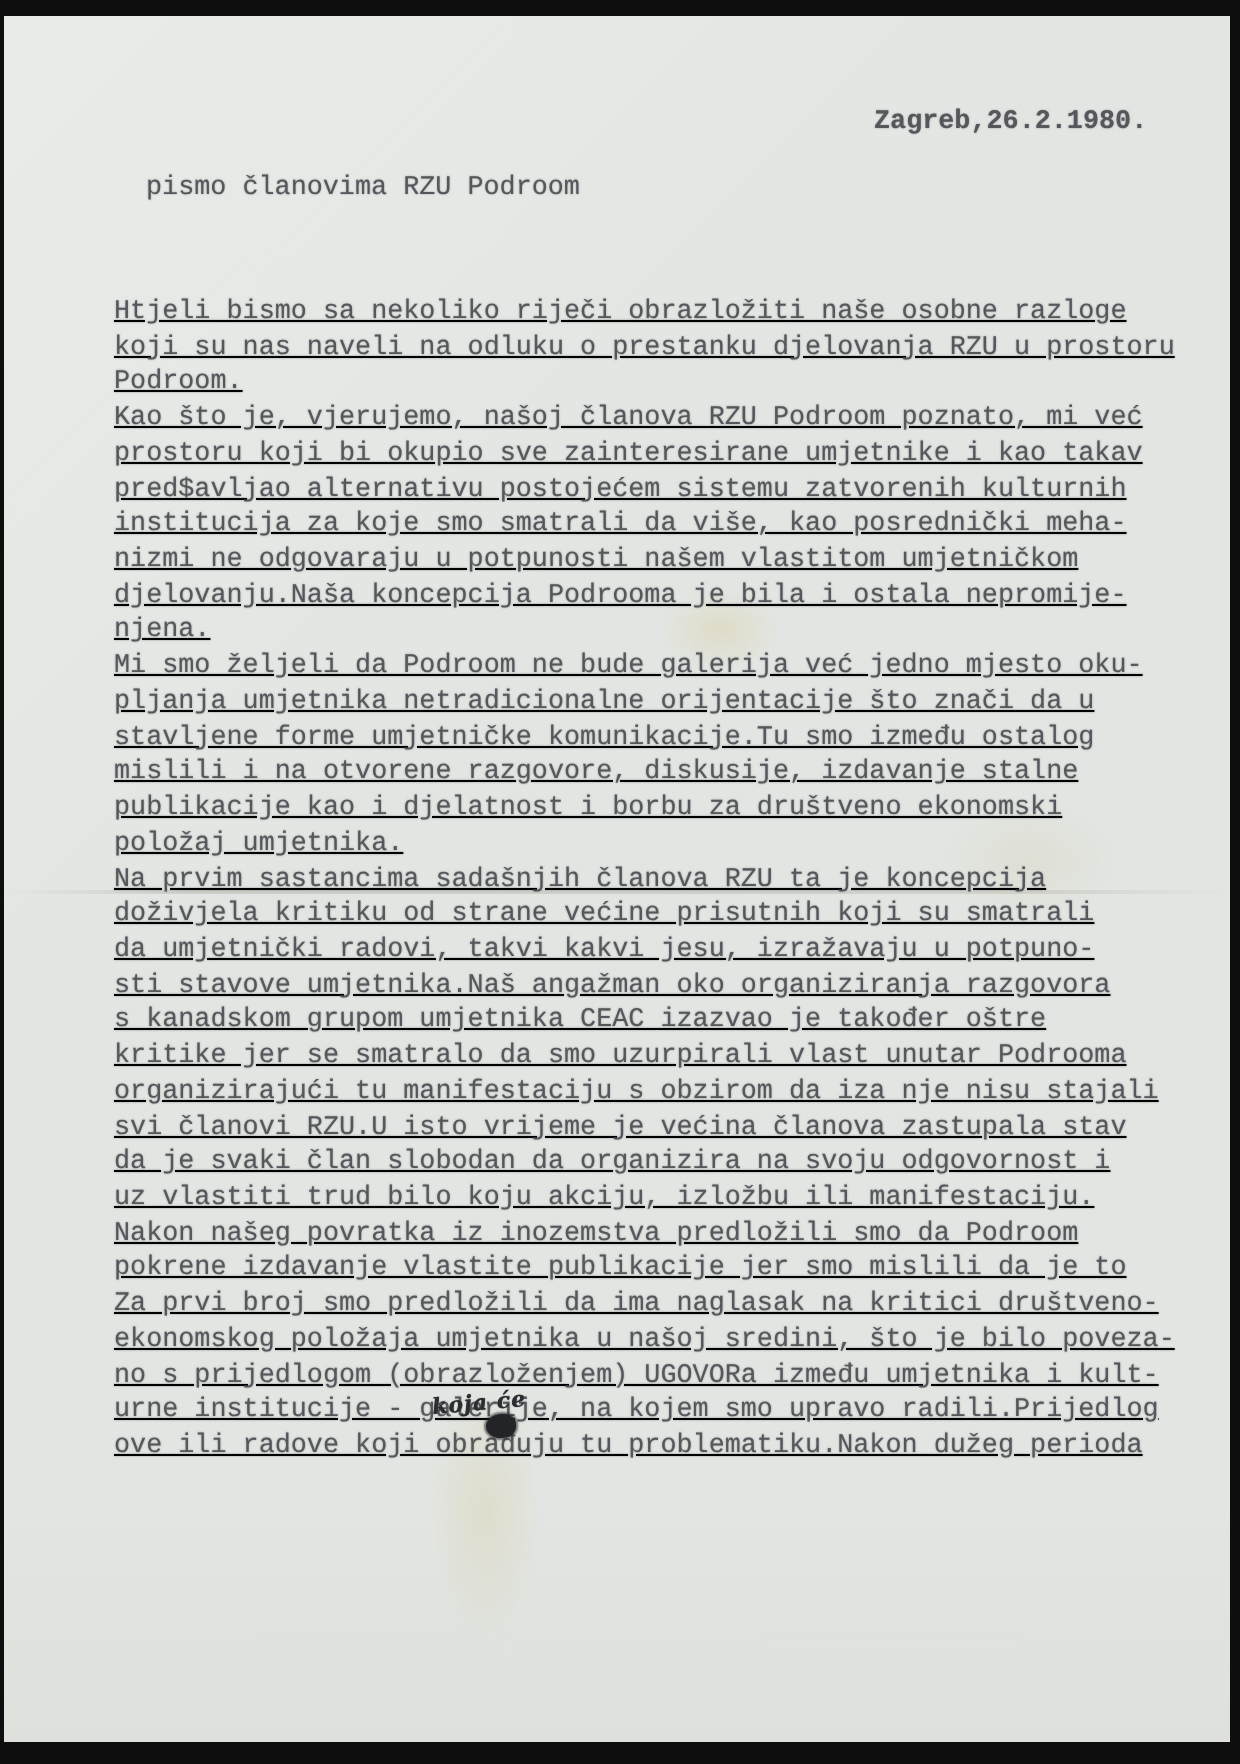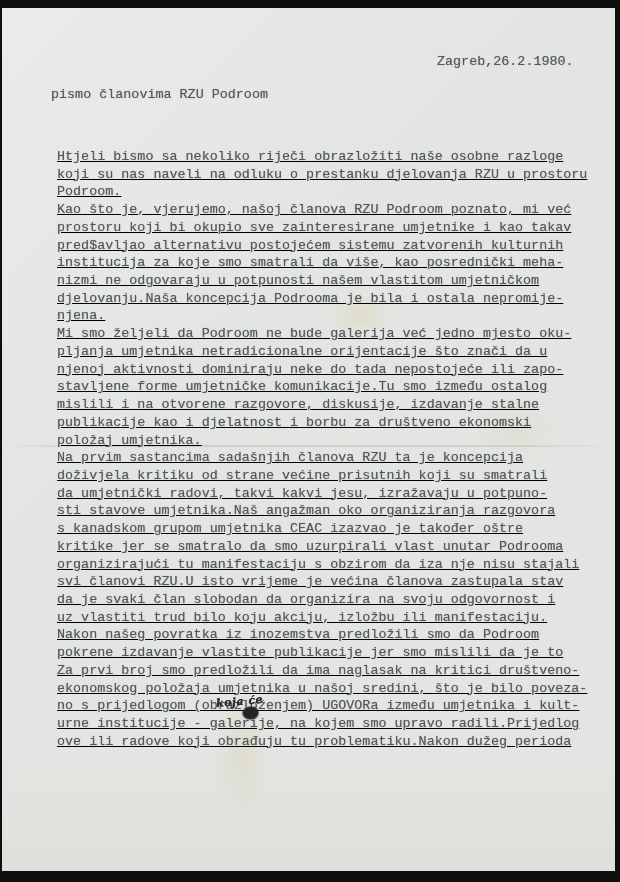--- a/index.html
+++ b/index.html
@@ -33,22 +33,22 @@
     background:radial-gradient(ellipse at center, rgba(210,190,130,0.22), rgba(210,190,130,0) 70%);}
   .stain-c{left:470px;top:400px;width:90px;height:60px;
     background:radial-gradient(ellipse at center, rgba(205,200,160,0.18), rgba(205,200,160,0) 70%);}
   .typed{
     color:#54575b;
     text-shadow:0 0 1px rgba(84,87,91,0.55);
     font-size:13.4px;
     letter-spacing:0px;
     white-space:pre;
   }
-  .dateline{position:absolute;left:437px;top:54px;}
-  .subject{position:absolute;left:51px;top:87px;}
+  .dateline{position:absolute;left:437px;top:54px;font-weight:bold;}
+  .subject{position:absolute;left:73px;top:87px;}
   .body-block{position:absolute;left:57px;top:148px;width:550px;text-decoration:underline;}
   .letter-line{height:17.72px;line-height:17.72px;}
   .handwriting{
     position:absolute;left:216px;top:695px;
     font-family:"DejaVu Serif",serif;
     font-style:italic;font-weight:bold;
     font-size:11px;color:#2b2d31;
     transform:rotate(-5deg);
     letter-spacing:0.5px;
     text-shadow:0 0 0.5px #2b2d31;
@@ -79,21 +79,20 @@
     <div class="typed letter-line">Podroom.</div>
     <div class="typed letter-line">Kao što je, vjerujemo, našoj članova RZU Podroom poznato, mi već</div>
     <div class="typed letter-line">prostoru koji bi okupio sve zainteresirane umjetnike i kao takav</div>
     <div class="typed letter-line">pred$avljao alternativu postojećem sistemu zatvorenih kulturnih</div>
     <div class="typed letter-line">institucija za koje smo smatrali da više, kao posrednički meha-</div>
     <div class="typed letter-line">nizmi ne odgovaraju u potpunosti našem vlastitom umjetničkom</div>
     <div class="typed letter-line">djelovanju.Naša koncepcija Podrooma je bila i ostala nepromije-</div>
     <div class="typed letter-line">njena.</div>
     <div class="typed letter-line">Mi smo željeli da Podroom ne bude galerija već jedno mjesto oku-</div>
     <div class="typed letter-line">pljanja umjetnika netradicionalne orijentacije što znači da u</div>
-    <div class="typed letter-line">njenoj aktivnosti dominiraju neke do tada nepostojeće ili zapo-</div>
     <div class="typed letter-line">stavljene forme umjetničke komunikacije.Tu smo između ostalog</div>
     <div class="typed letter-line">mislili i na otvorene razgovore, diskusije, izdavanje stalne</div>
     <div class="typed letter-line">publikacije kao i djelatnost i borbu za društveno ekonomski</div>
     <div class="typed letter-line">položaj umjetnika.</div>
     <div class="typed letter-line">Na prvim sastancima sadašnjih članova RZU ta je koncepcija</div>
     <div class="typed letter-line">doživjela kritiku od strane većine prisutnih koji su smatrali</div>
     <div class="typed letter-line">da umjetnički radovi, takvi kakvi jesu, izražavaju u potpuno-</div>
     <div class="typed letter-line">sti stavove umjetnika.Naš angažman oko organiziranja razgovora</div>
     <div class="typed letter-line">s kanadskom grupom umjetnika CEAC izazvao je također oštre</div>
     <div class="typed letter-line">kritike jer se smatralo da smo uzurpirali vlast unutar Podrooma</div>

